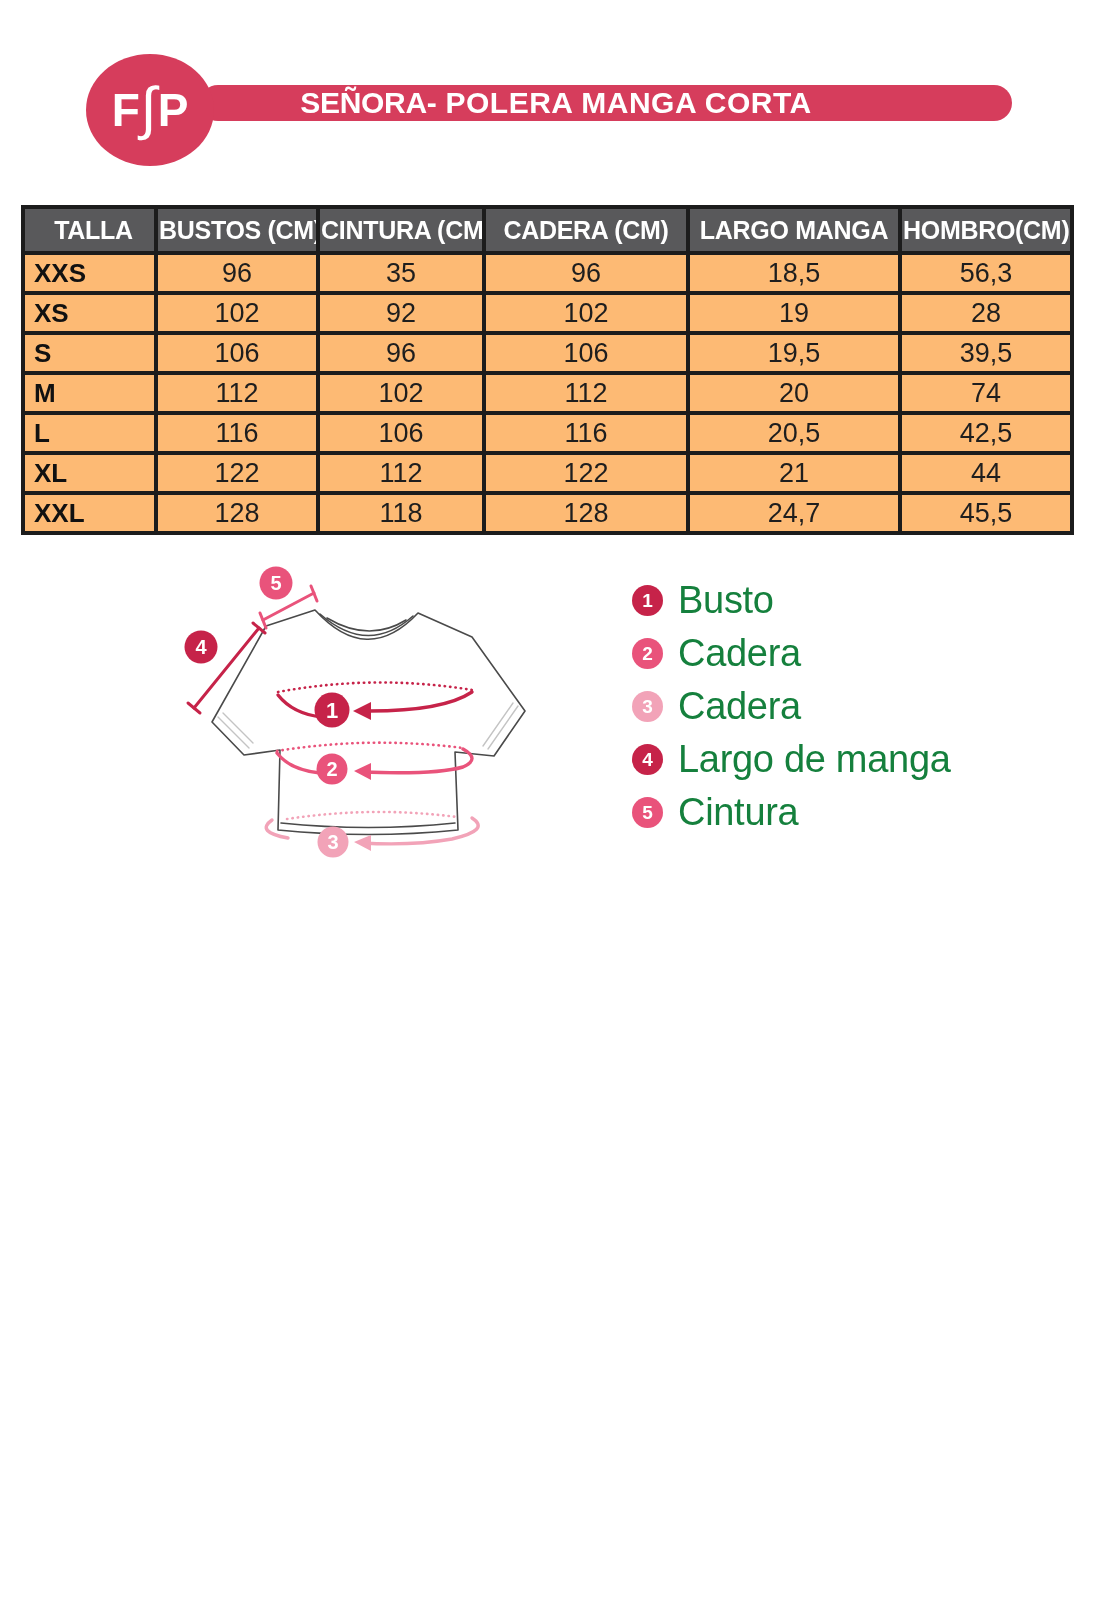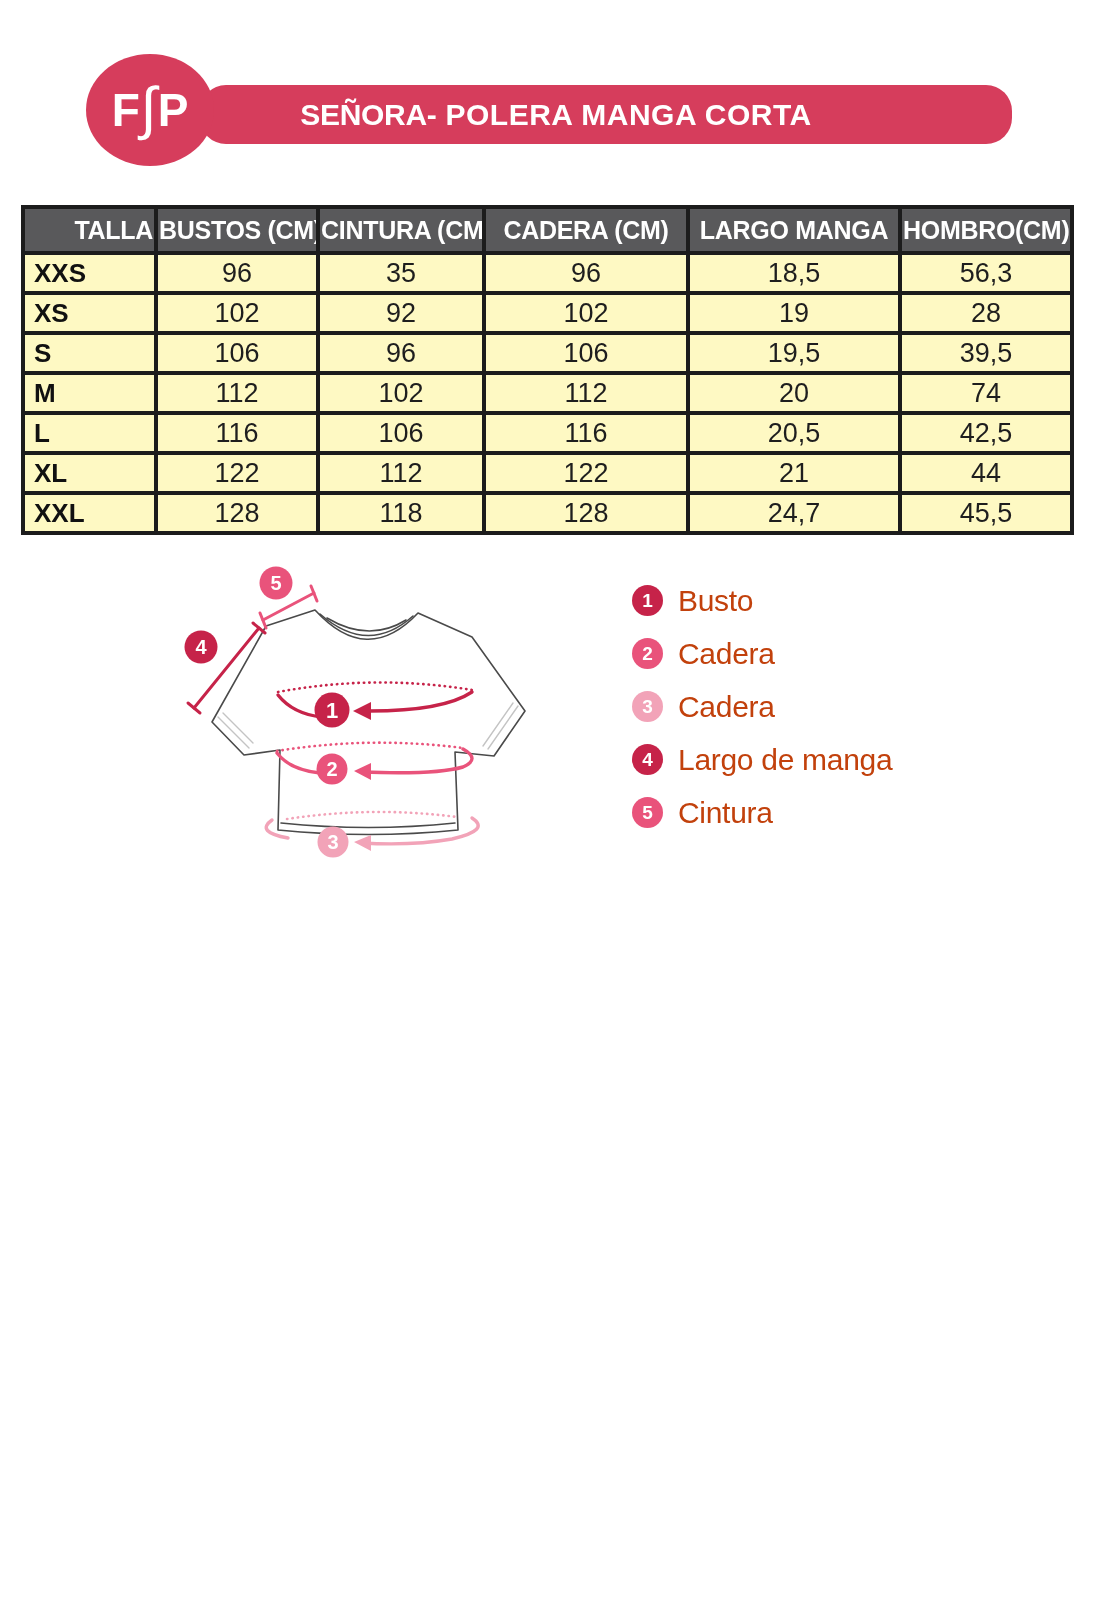--- a/index.html
+++ b/index.html
@@ -5,21 +5,21 @@
   html,body{margin:0;padding:0;background:#ffffff;}
   .page{
     position:relative;
     width:1104px;height:1600px;
     background:#ffffff;
     font-family:"Liberation Sans", sans-serif;
     overflow:hidden;
   }
   
   .banner{
-    position:absolute;left:200px;top:85px;width:812px;height:59px;
+    position:absolute;left:200px;top:85px;width:812px;height:36px;
     background:#D63D5C;border-radius:26px;
     display:flex;align-items:center;justify-content:center;
     padding-right:100px;box-sizing:border-box;
   }
   .banner .t-bold{color:#fff;font-weight:bold;font-size:30px;letter-spacing:-0.3px;}
   .banner .t-reg{color:#fff;font-weight:700;font-size:30px;margin-left:9px;letter-spacing:0.5px;}
   .logo{
     position:absolute;left:86px;top:54px;width:128px;height:112px;
     background:#D63D5C;border-radius:50%;
     display:flex;align-items:center;justify-content:center;
@@ -34,38 +34,38 @@
   table.size td,table.size th{
     border:4px solid #1c1c1c;
     vertical-align:middle;
     overflow:hidden;white-space:nowrap;
   }
   table.size th{
     background:#59595B;color:#fff;
     font-size:25px;font-weight:bold;height:40px;
     text-align:center;letter-spacing:-0.3px;
   }
-  table.size th.first{text-align:right;padding-left:9px;}
+  table.size th.first{text-align:center;padding-left:9px;}
   table.size td{
-    background:#fef9c3;color:#1e1e1e;
+    background:#fdba74;color:#1e1e1e;
     font-size:27px;font-weight:400;height:34px;text-align:center;
   }
   table.size td.first{text-align:left;padding-left:9px;font-weight:bold;font-size:26px;color:#111;}
   
   .diagram{position:absolute;left:150px;top:540px;width:400px;height:330px;}
   
   .legend{position:absolute;left:632px;top:574px;}
   .legend-item{display:flex;align-items:center;height:53px;}
   .legend-dot{
     width:31px;height:31px;border-radius:50%;
     color:#fff;font-size:19px;font-weight:bold;
     display:flex;align-items:center;justify-content:center;
     flex:0 0 31px;
   }
-  .legend-label{margin-left:15px;font-size:30px;color:#c2410c;letter-spacing:-0.3px;}
+  .legend-label{margin-left:15px;font-size:38px;color:#15803d;letter-spacing:-0.3px;}
 </style>
 </head>
 <body>
 
 <div class="page">
 
   <div class="banner">
     <span class="t-bold">SEÑORA-</span>
     <span class="t-reg">POLERA MANGA CORTA</span>
   </div>

